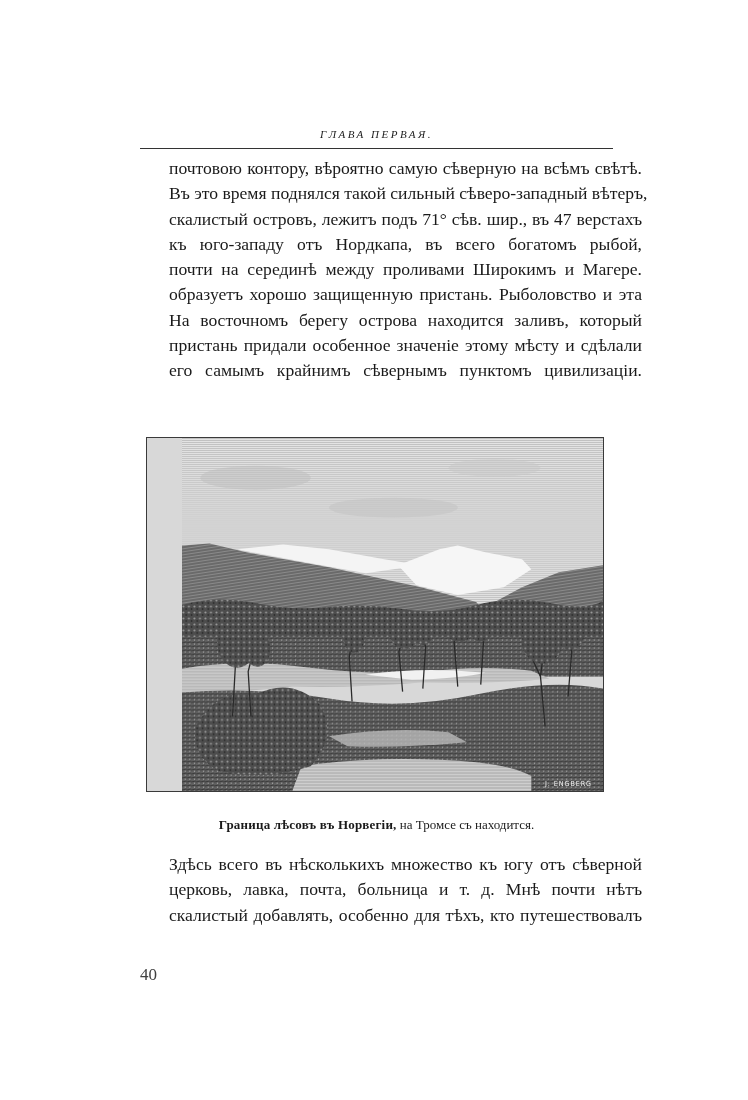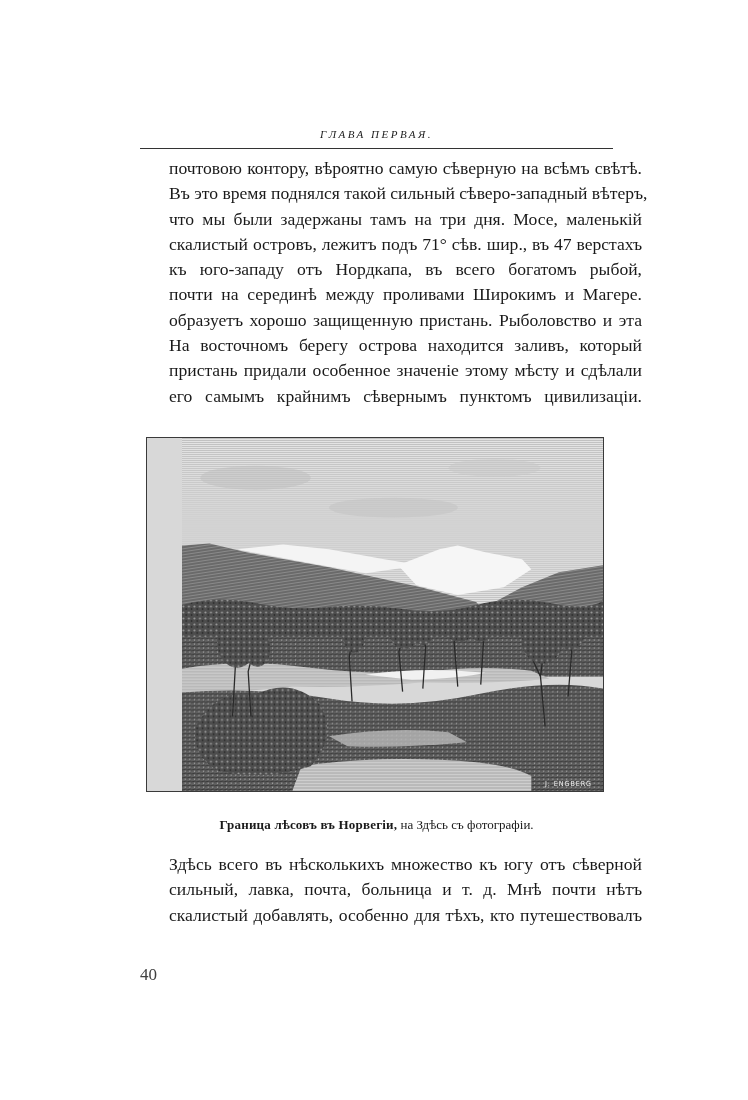--- a/index.html
+++ b/index.html
@@ -49,21 +49,20 @@
 </style>
 </head>
 <body>
 
 <div class="running-head">ГЛАВА ПЕРВАЯ.</div>
 <div class="head-rule"></div>
 
 <div class="para" id="para1">
   <span class="line">почтовою контору, вѣроятно самую сѣверную на всѣмъ свѣтѣ.</span>
   <span class="line">Въ это время поднялся такой сильный сѣверо-западный вѣтеръ,</span>
-  <span class="line">что мы были задержаны тамъ на три дня. Мосе, маленькій</span>
   <span class="line">скалистый островъ, лежитъ подъ 71° сѣв. шир., въ 47 верстахъ</span>
   <span class="line">къ юго-западу отъ Нордкапа, въ всего богатомъ рыбой,</span>
   <span class="line">почти на серединѣ между проливами Широкимъ и Магере.</span>
   <span class="line">образуетъ хорошо защищенную пристань. Рыболовство и эта</span>
   <span class="line">На восточномъ берегу острова находится заливъ, который</span>
   <span class="line">пристань придали особенное значеніе этому мѣсту и сдѣлали</span>
   <span class="line last-justified">его самымъ крайнимъ сѣвернымъ пунктомъ цивилизаціи.</span>
 </div>
 
 <div class="figure">
@@ -137,22 +136,22 @@
       <ellipse cx="325" cy="192" rx="12" ry="13"></ellipse>
       <ellipse cx="392" cy="205" rx="22" ry="22"></ellipse>
       <ellipse cx="422" cy="195" rx="16" ry="18"></ellipse>
     </g>
 
     <text x="446" y="350" text-anchor="end" class="signature">J. ENGBERG</text>
   </svg>
 </div>
 
 <div class="caption">
-  <span class="bold">Граница лѣсовъ въ Норвегіи,</span><span> на Здѣсь съ фотографіи.</span>
+  <span class="bold">Граница лѣсовъ въ Норвегіи,</span><span> на Тромсе съ находится.</span>
 </div>
 
 <div class="para" id="para2">
   <span class="line">Здѣсь всего въ нѣсколькихъ множество къ югу отъ сѣверной</span>
-  <span class="line">сильный, лавка, почта, больница и т. д. Мнѣ почти нѣтъ</span>
+  <span class="line">церковь, лавка, почта, больница и т. д. Мнѣ почти нѣтъ</span>
   <span class="line last-justified">скалистый добавлять, особенно для тѣхъ, кто путешествовалъ</span>
 </div>
 
 <div class="page-number">40</div>
 
 </body></html>

